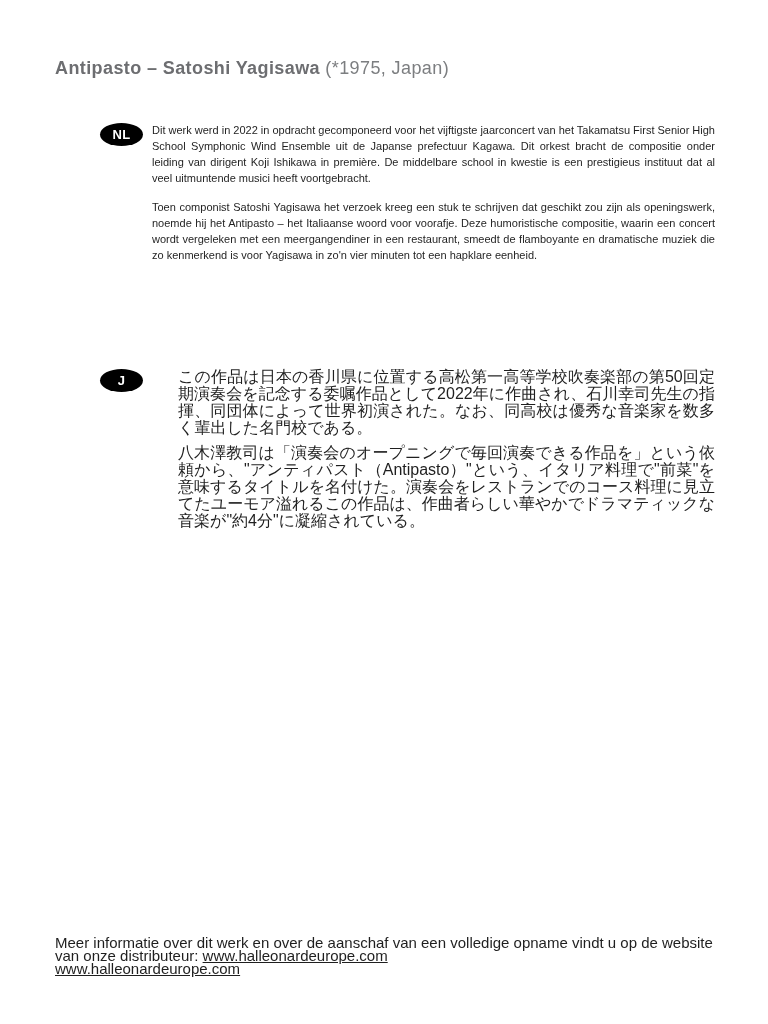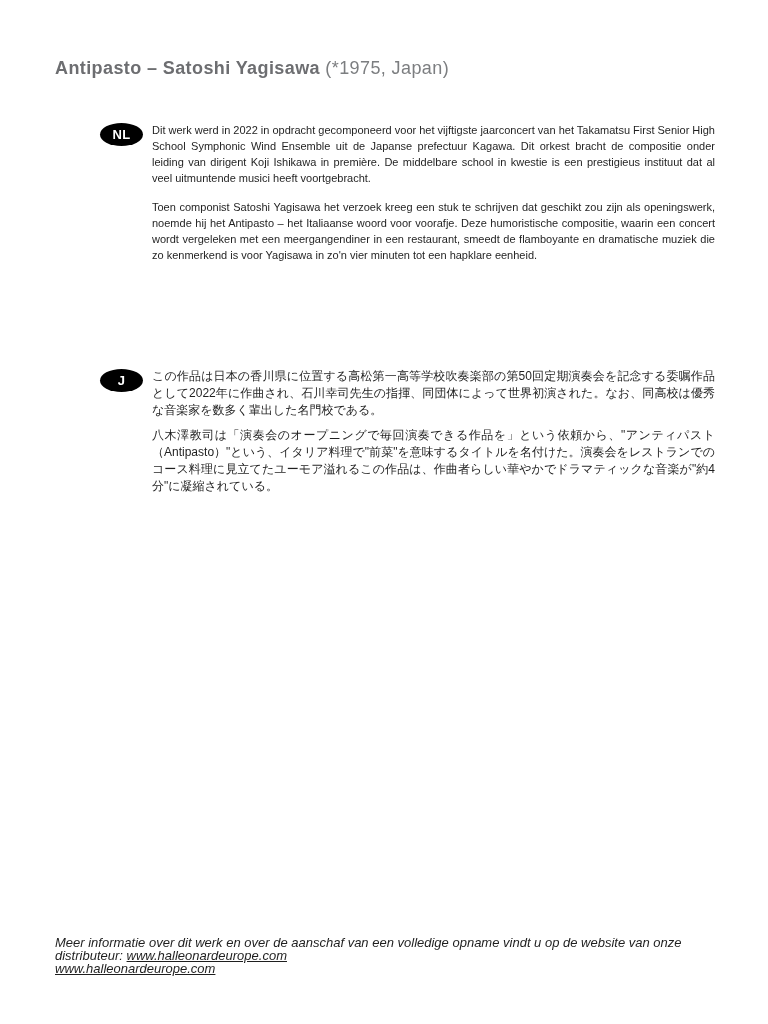--- a/index.html
+++ b/index.html
@@ -63,36 +63,36 @@
     width: 563px;
     color: var(--body-text);
   }
   .nl .text-col p {
     font-size: 11px;
     line-height: 16px;
     text-align: justify;
     margin-bottom: 13px;
   }
   .ja .text-col p {
-    font-size: 12px;
+    font-size: 16px;
     line-height: 17px;
     text-align: justify;
     margin-bottom: 8px;
+    margin-left: 26px;
   }
   .footer {
     position: absolute;
     left: 55px;
     top: 936px;
     width: 662px;
     color: var(--body-text);
   }
   .footer p {
-    font-size: 13px;
+    font-size: 15px;
     line-height: 13px;
-    font-style: italic;
   }
   .footer .link {
     color: var(--body-text);
     text-decoration: underline;
     cursor: pointer;
   }
 </style>
 </head>
 <body>
 

